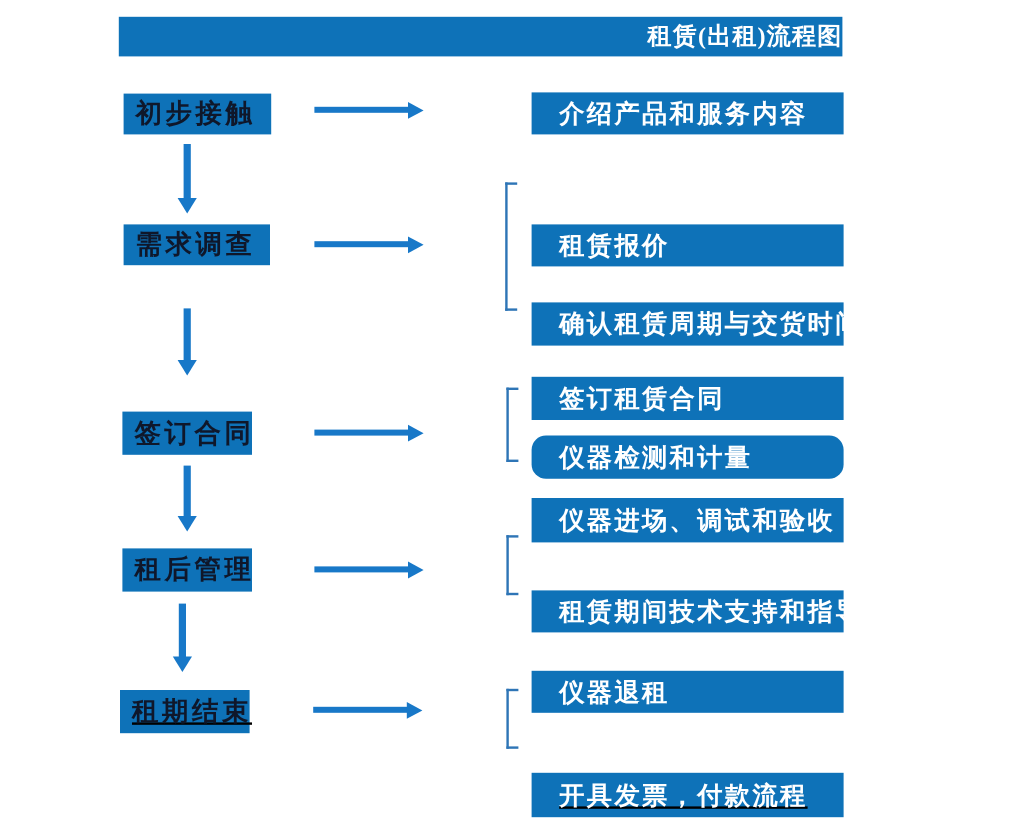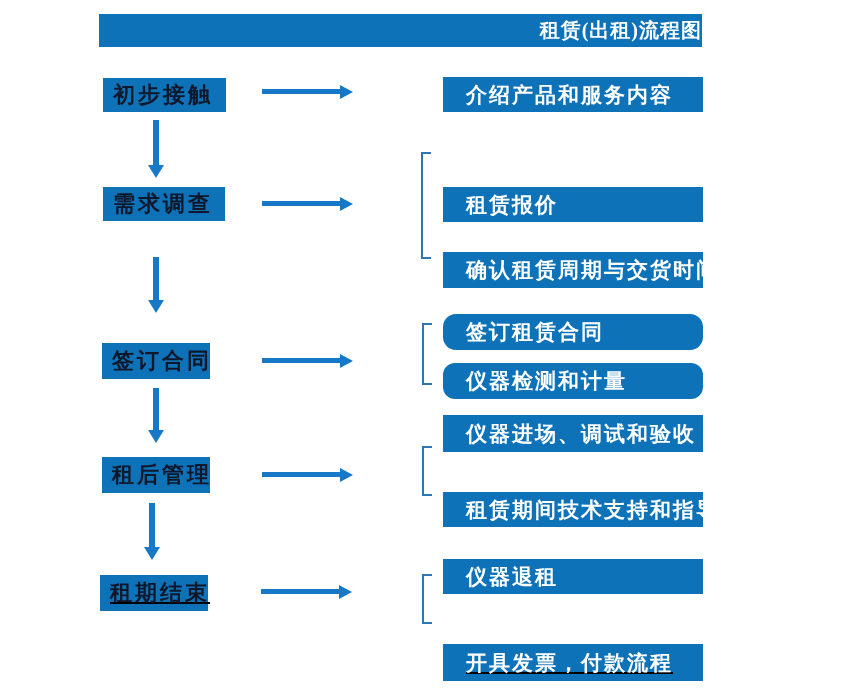--- a/index.html
+++ b/index.html
@@ -191,21 +191,21 @@
 
   <div class="detail" style="top:77px; height:35px;">
     <span>介绍产品和服务内容</span>
   </div>
   <div class="detail" style="top:187px; height:35px;">
     <span>租赁报价</span>
   </div>
   <div class="detail" style="top:252px; height:36px;">
     <span>确认租赁周期与交货时间</span>
   </div>
-  <div class="detail" style="top:314px; height:36px;border-radius:13px;">
+  <div class="detail" style="top:314px; height:36px;">
     <span>签订租赁合同</span>
   </div>
   <div class="detail" style="top:363px; height:36px;border-radius:12px;">
     <span>仪器检测和计量</span>
   </div>
   <div class="detail" style="top:415px; height:37px;">
     <span>仪器进场、调试和验收</span>
   </div>
   <div class="detail" style="top:492px; height:35px;">
     <span>租赁期间技术支持和指导</span>

